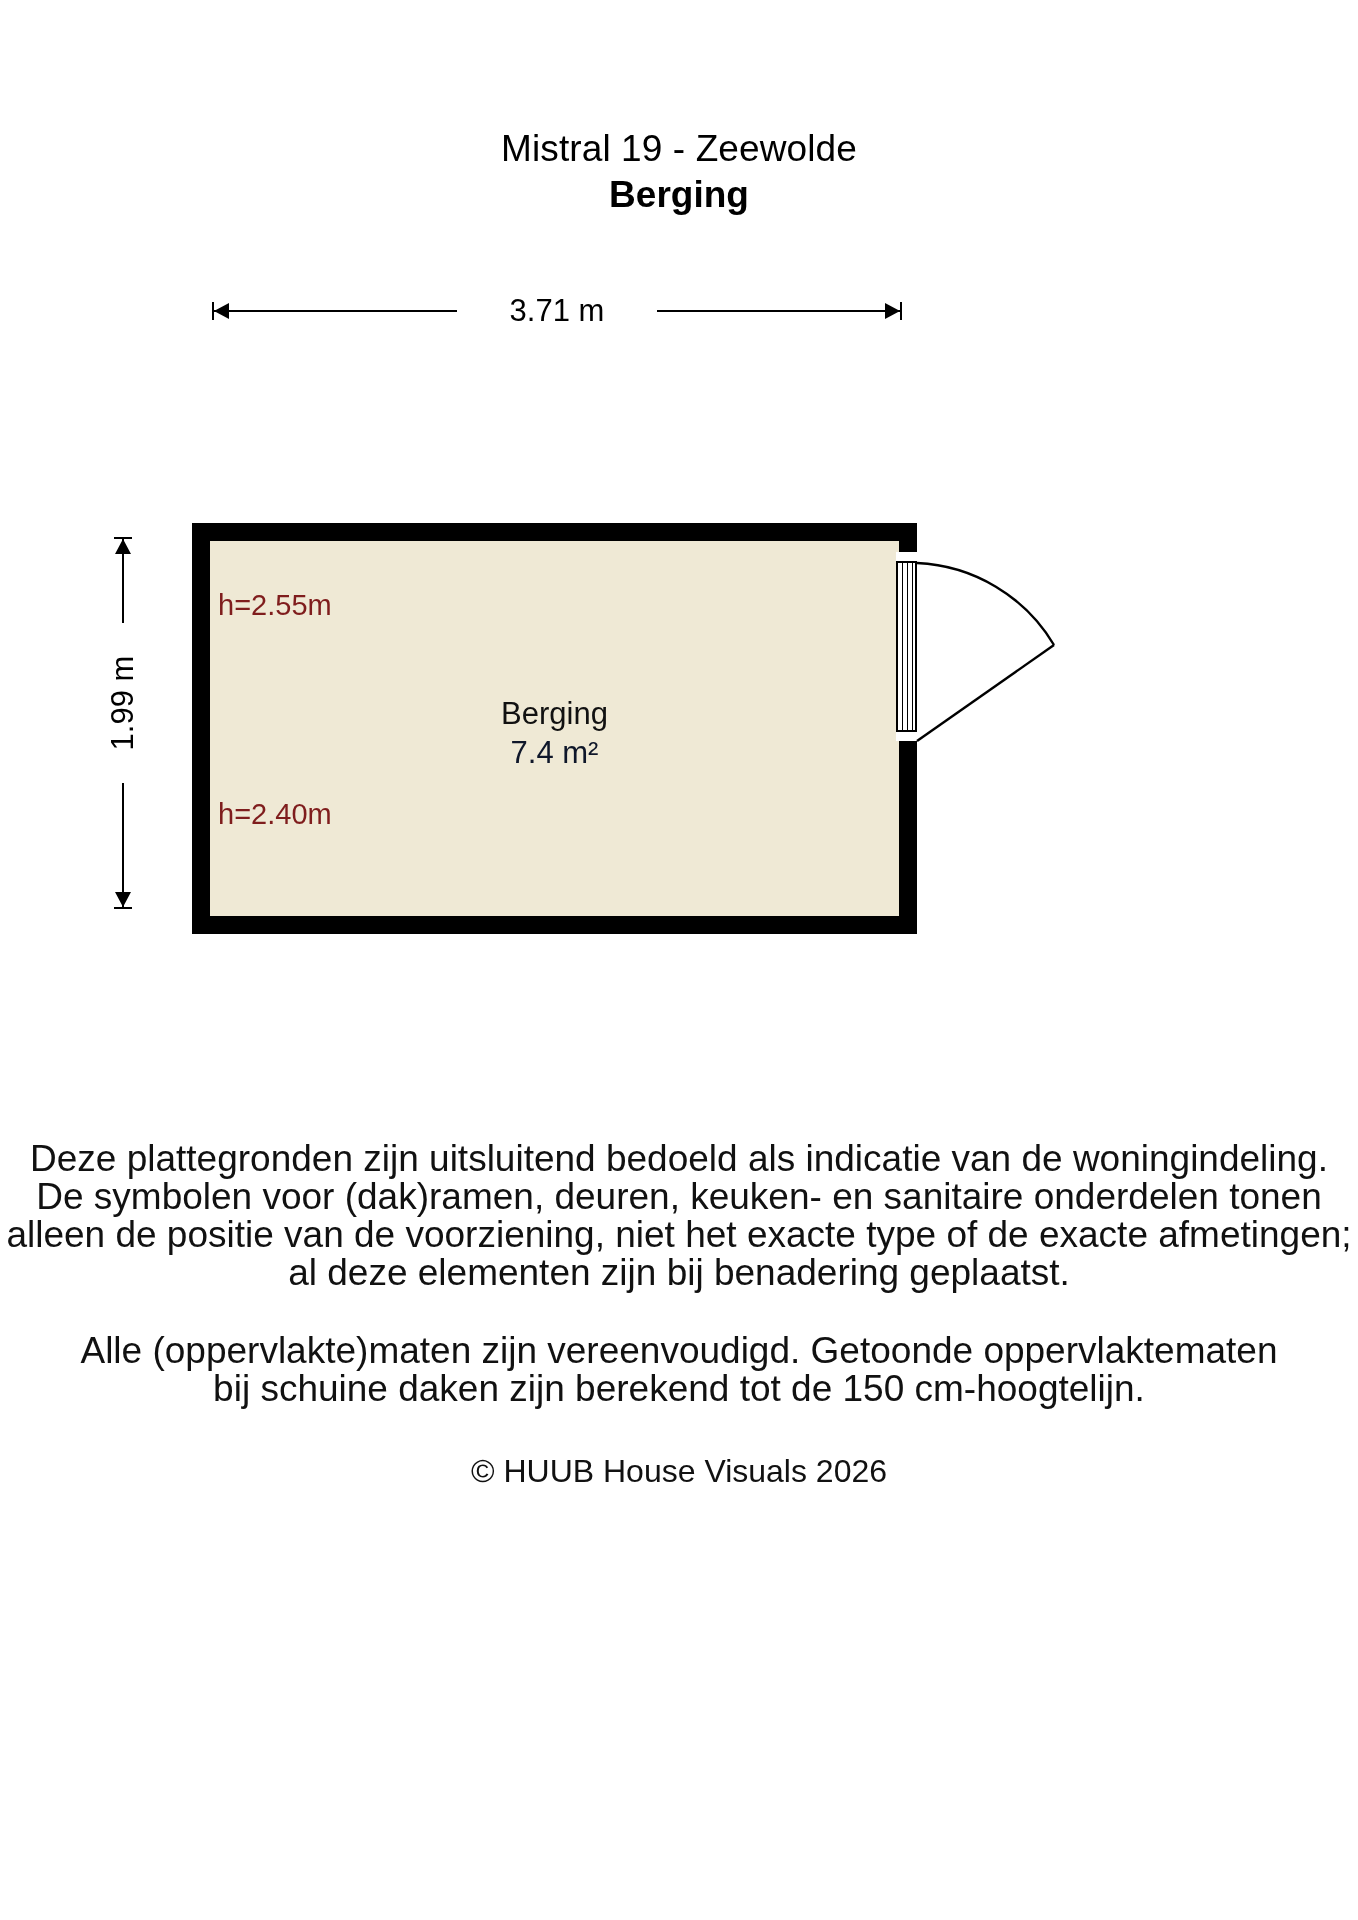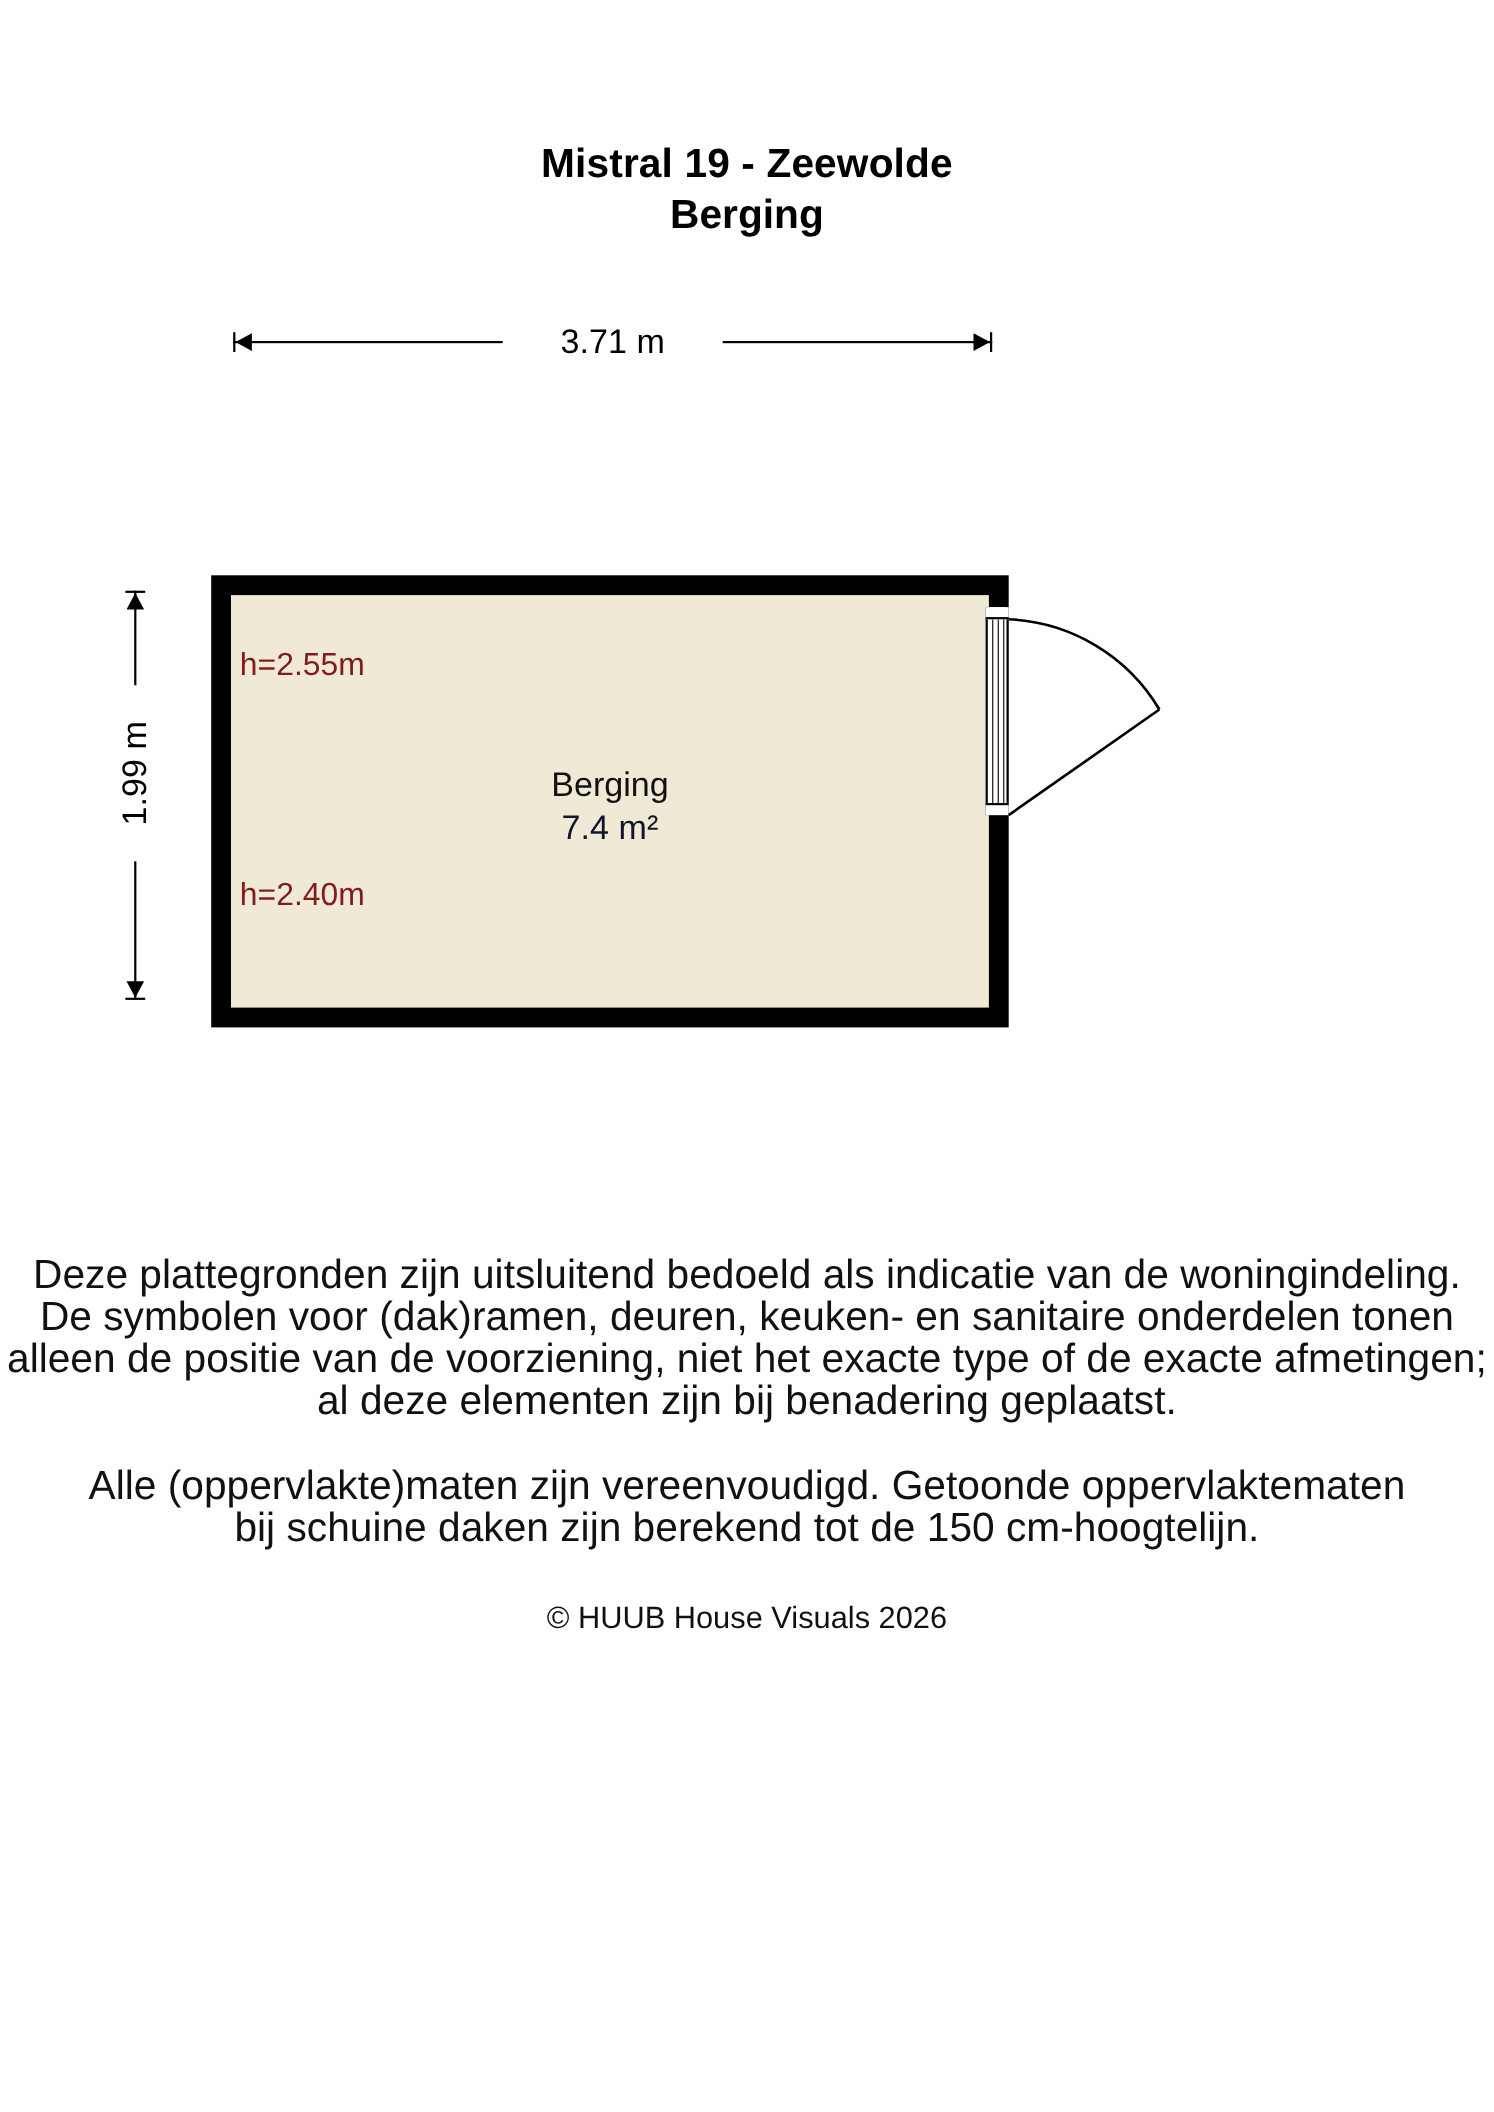--- a/index.html
+++ b/index.html
@@ -20,21 +20,21 @@
   
   #title-block {
     position: absolute;
     top: 126px;
     left: 0;
     width: 1358px;
     text-align: center;
   }
   #plan-title {
     font-size: 37px;
-    font-weight: bold;
+    font-weight: normal;
     line-height: 46px;
     letter-spacing: 0.1px;
   }
   #plan-subtitle {
     font-size: 37px;
     font-weight: bold;
     line-height: 46px;
   }
 
   
@@ -274,21 +274,21 @@
   }
   #disclaimer-1 p, #disclaimer-2 p {
     margin: 0;
     font-size: 37px;
     line-height: 38px;
     color: #111111;
   }
   #disclaimer-2 { margin-top: 40px; }
   #copyright {
     margin-top: 44px;
-    font-size: 28px;
+    font-size: 32px;
     line-height: 38px;
     color: #111111;
   }
 </style>
 </head>
 <body>
 
 <div id="title-block">
   <div id="plan-title">Mistral 19 - Zeewolde</div>
   <div id="plan-subtitle">Berging</div>

